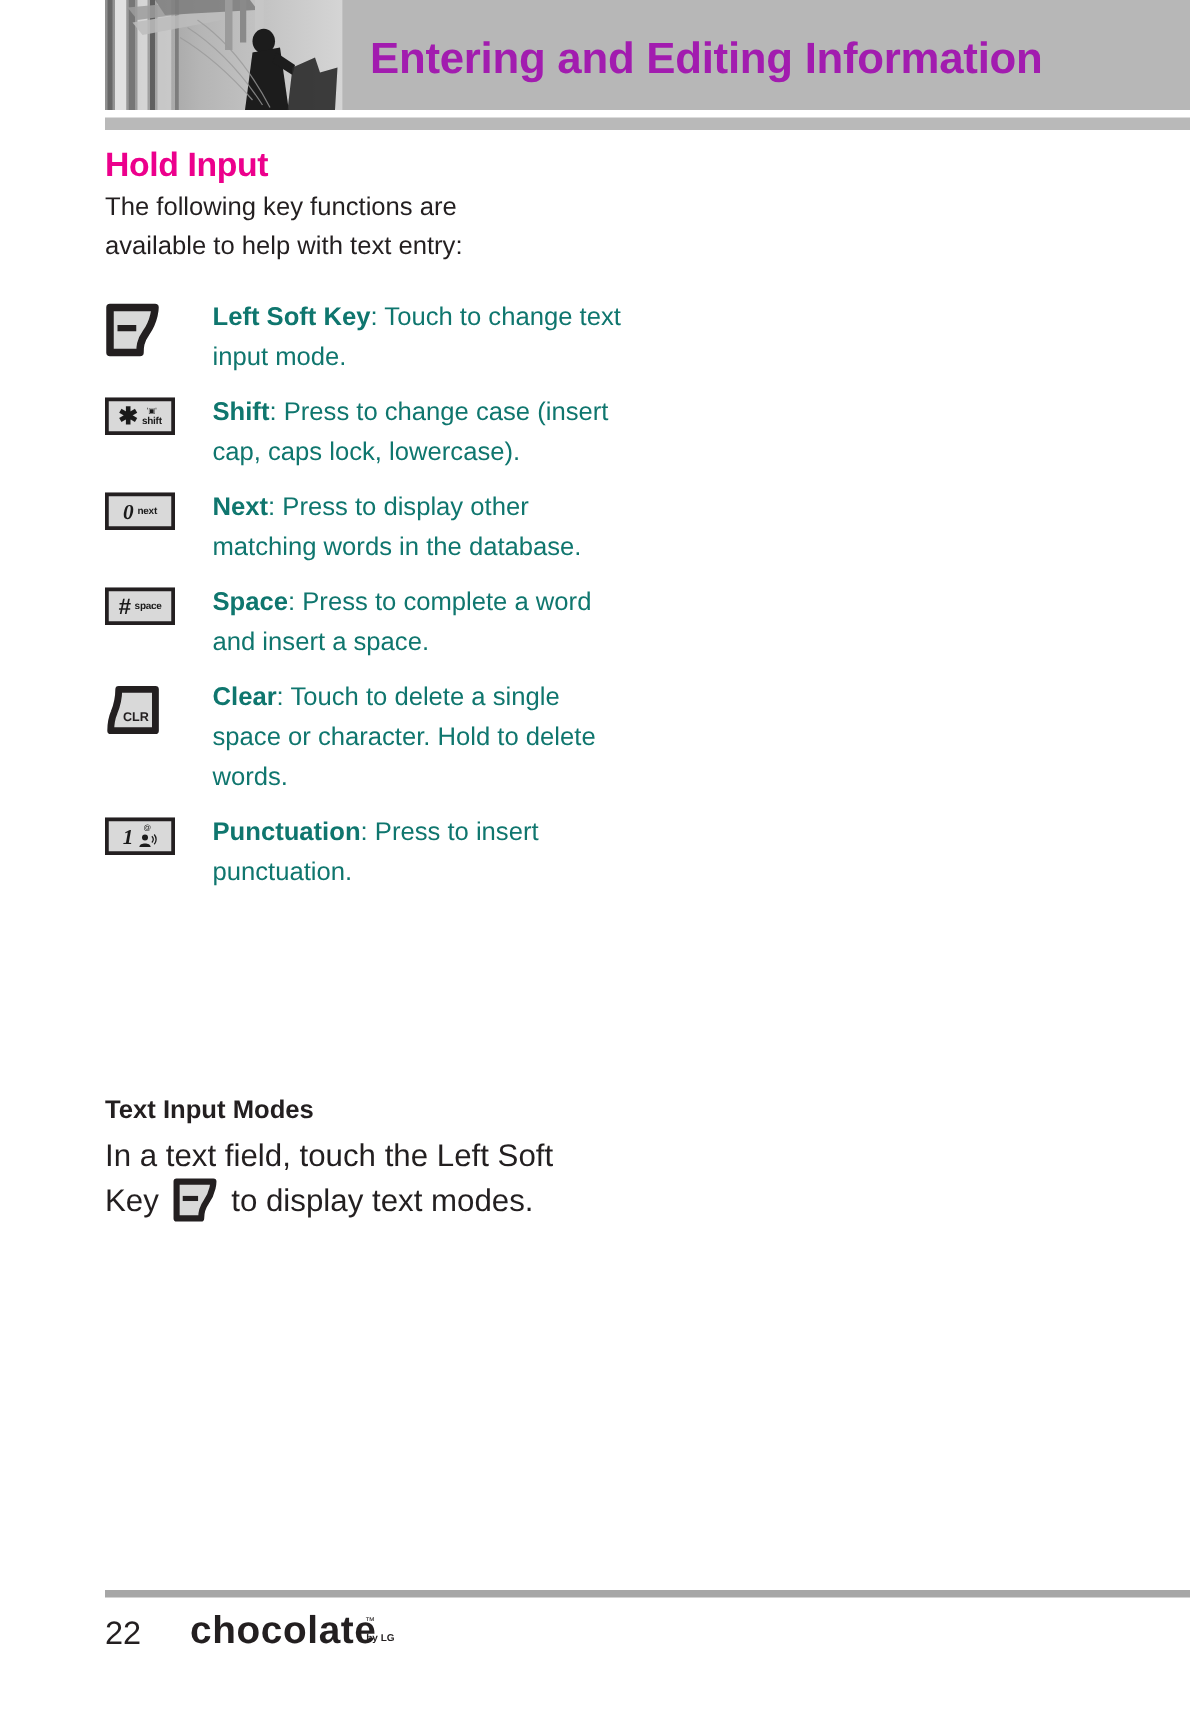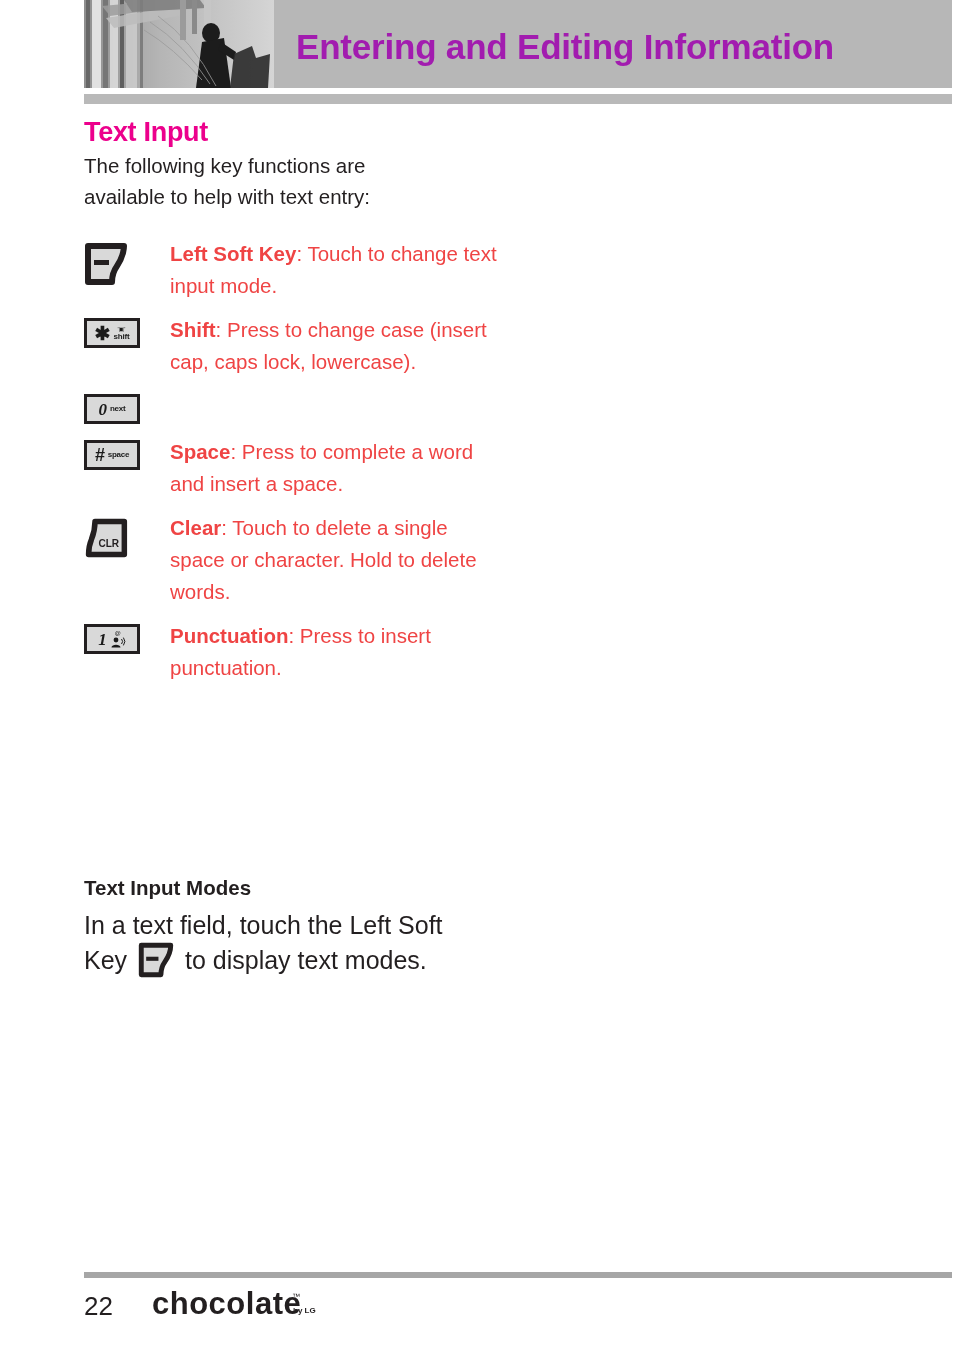--- a/index.html
+++ b/index.html
@@ -100,21 +100,21 @@
     width: 86px;
     flex: 0 0 86px;
     display: flex;
     justify-content: flex-start;
     padding-top: 4px;
   }
   .key-text {
     flex: 1;
     font-size: 20.5px;
     line-height: 32px;
-    color: #ef4444;
+    color: #0f766e;
     padding-top: 0px;
   }
   .key-text b { font-weight: bold; }
 
   
   .icon-box {
     position: relative;
     display: inline-block;
   }
 
@@ -282,21 +282,21 @@
         <path d="M74 16 Q108 40 132 86"></path>
       </g>
     </svg>
   </div>
 
   <div class="header-bar"></div>
   <div class="header-title">Entering and Editing Information</div>
 </div>
 <div class="header-rule"></div>
 
-<div class="section-title">Text Input</div>
+<div class="section-title">Hold Input</div>
 <div class="intro">The following key functions are available to help with text entry:</div>
 
 <div class="key-list">
 
   <div class="key-row">
     <div class="key-icon-cell">
       <span class="icon-box">
         <svg class="softkey" viewBox="0 0 44 44">
           <path d="M4 4 H40 C40 4 40 14 33 24 C28 31 28 36 28 40 H4 Z" fill="#d9d9d9" stroke="#231f20" stroke-width="6" stroke-linejoin="round"></path>
           <rect x="10" y="18" width="15" height="5" fill="#231f20"></rect>
@@ -322,20 +322,23 @@
       <b>Shift</b><span>: </span><span>Press to change case (insert cap, caps lock, lowercase).</span>
     </div>
   </div>
 
   <div class="key-row">
     <div class="key-icon-cell">
       <span class="phonekey">
         <span class="pk-num">0</span>
         <span class="pk-sub">next</span>
       </span>
+    </div>
+    <div class="key-text">
+      <b>Next</b><span>: </span><span>Press to display other matching words in the database.</span>
     </div>
   </div>
 
   <div class="key-row">
     <div class="key-icon-cell">
       <span class="phonekey">
         <span class="pk-num hash">#</span>
         <span class="pk-sub">space</span>
       </span>
     </div>

